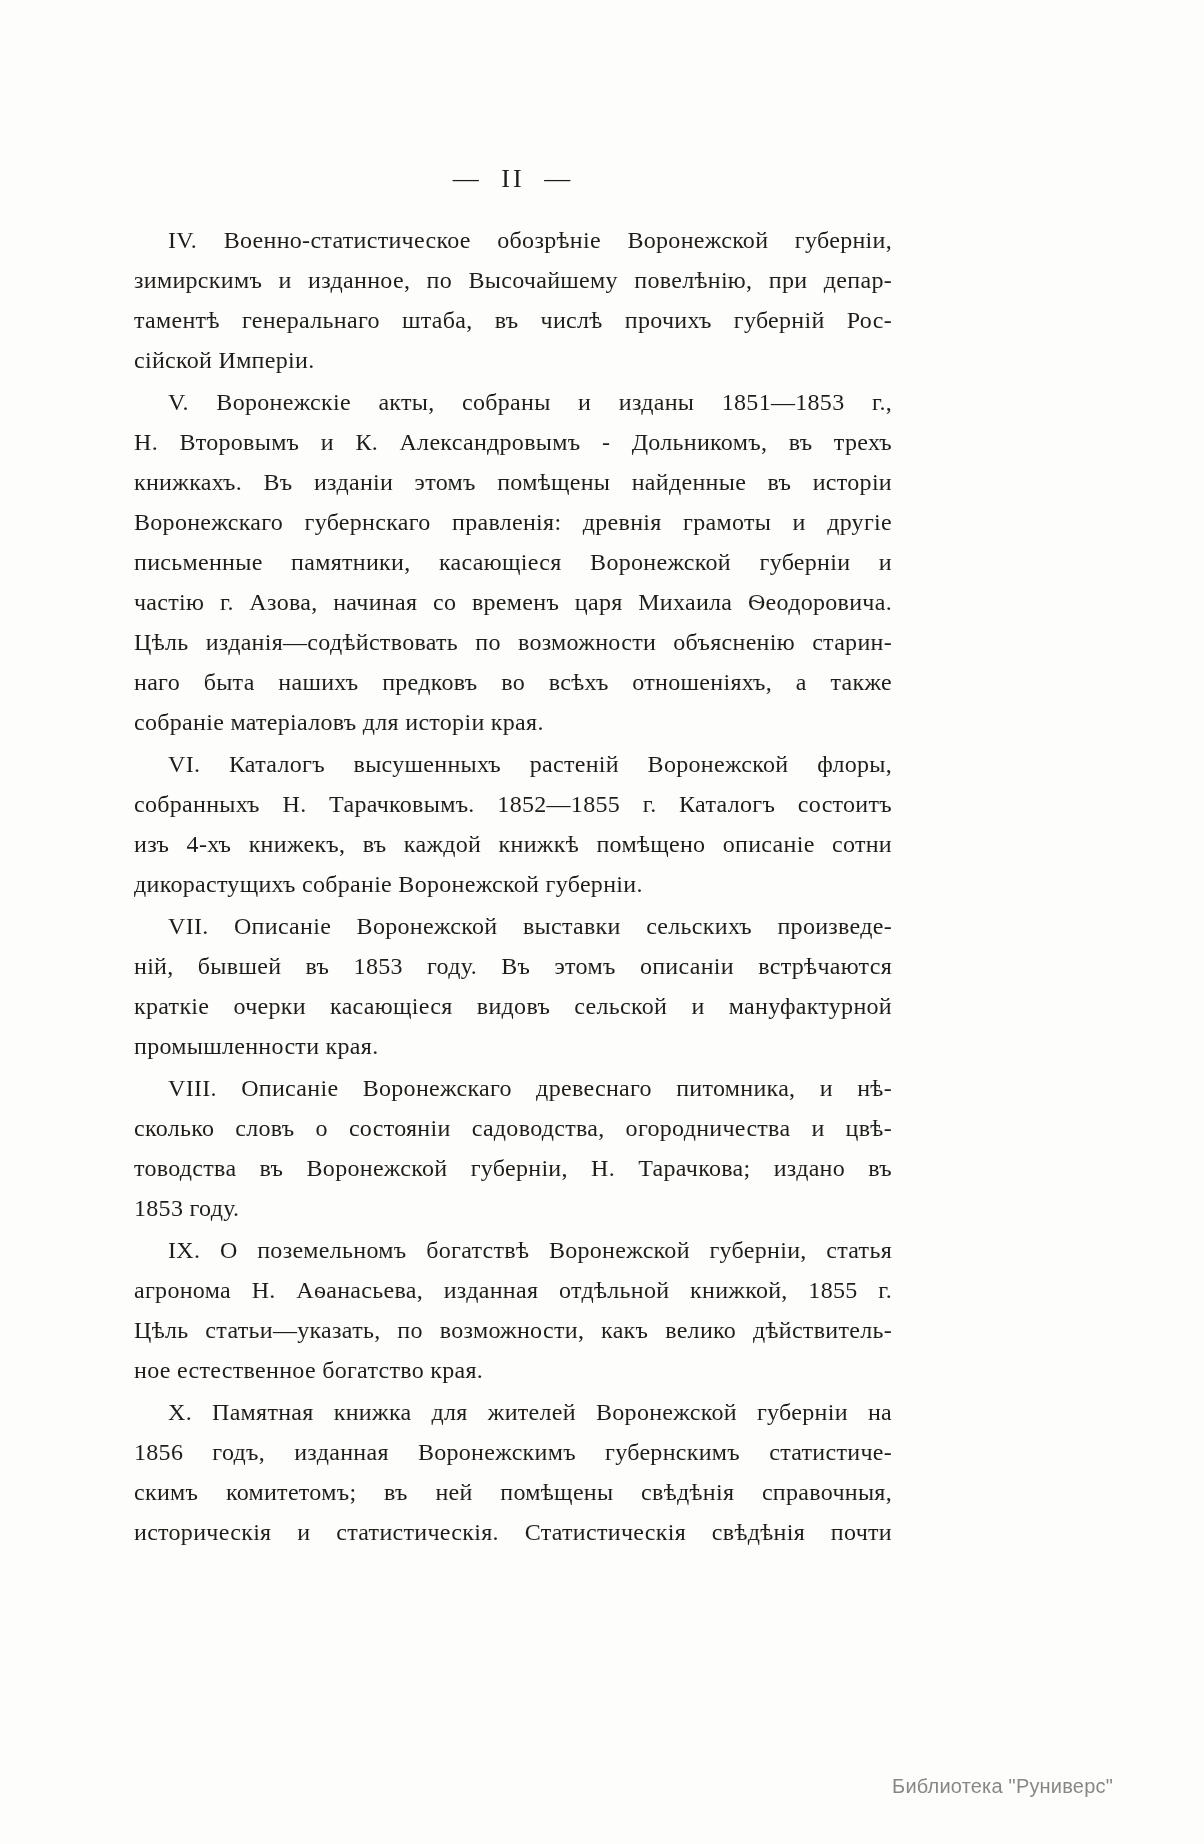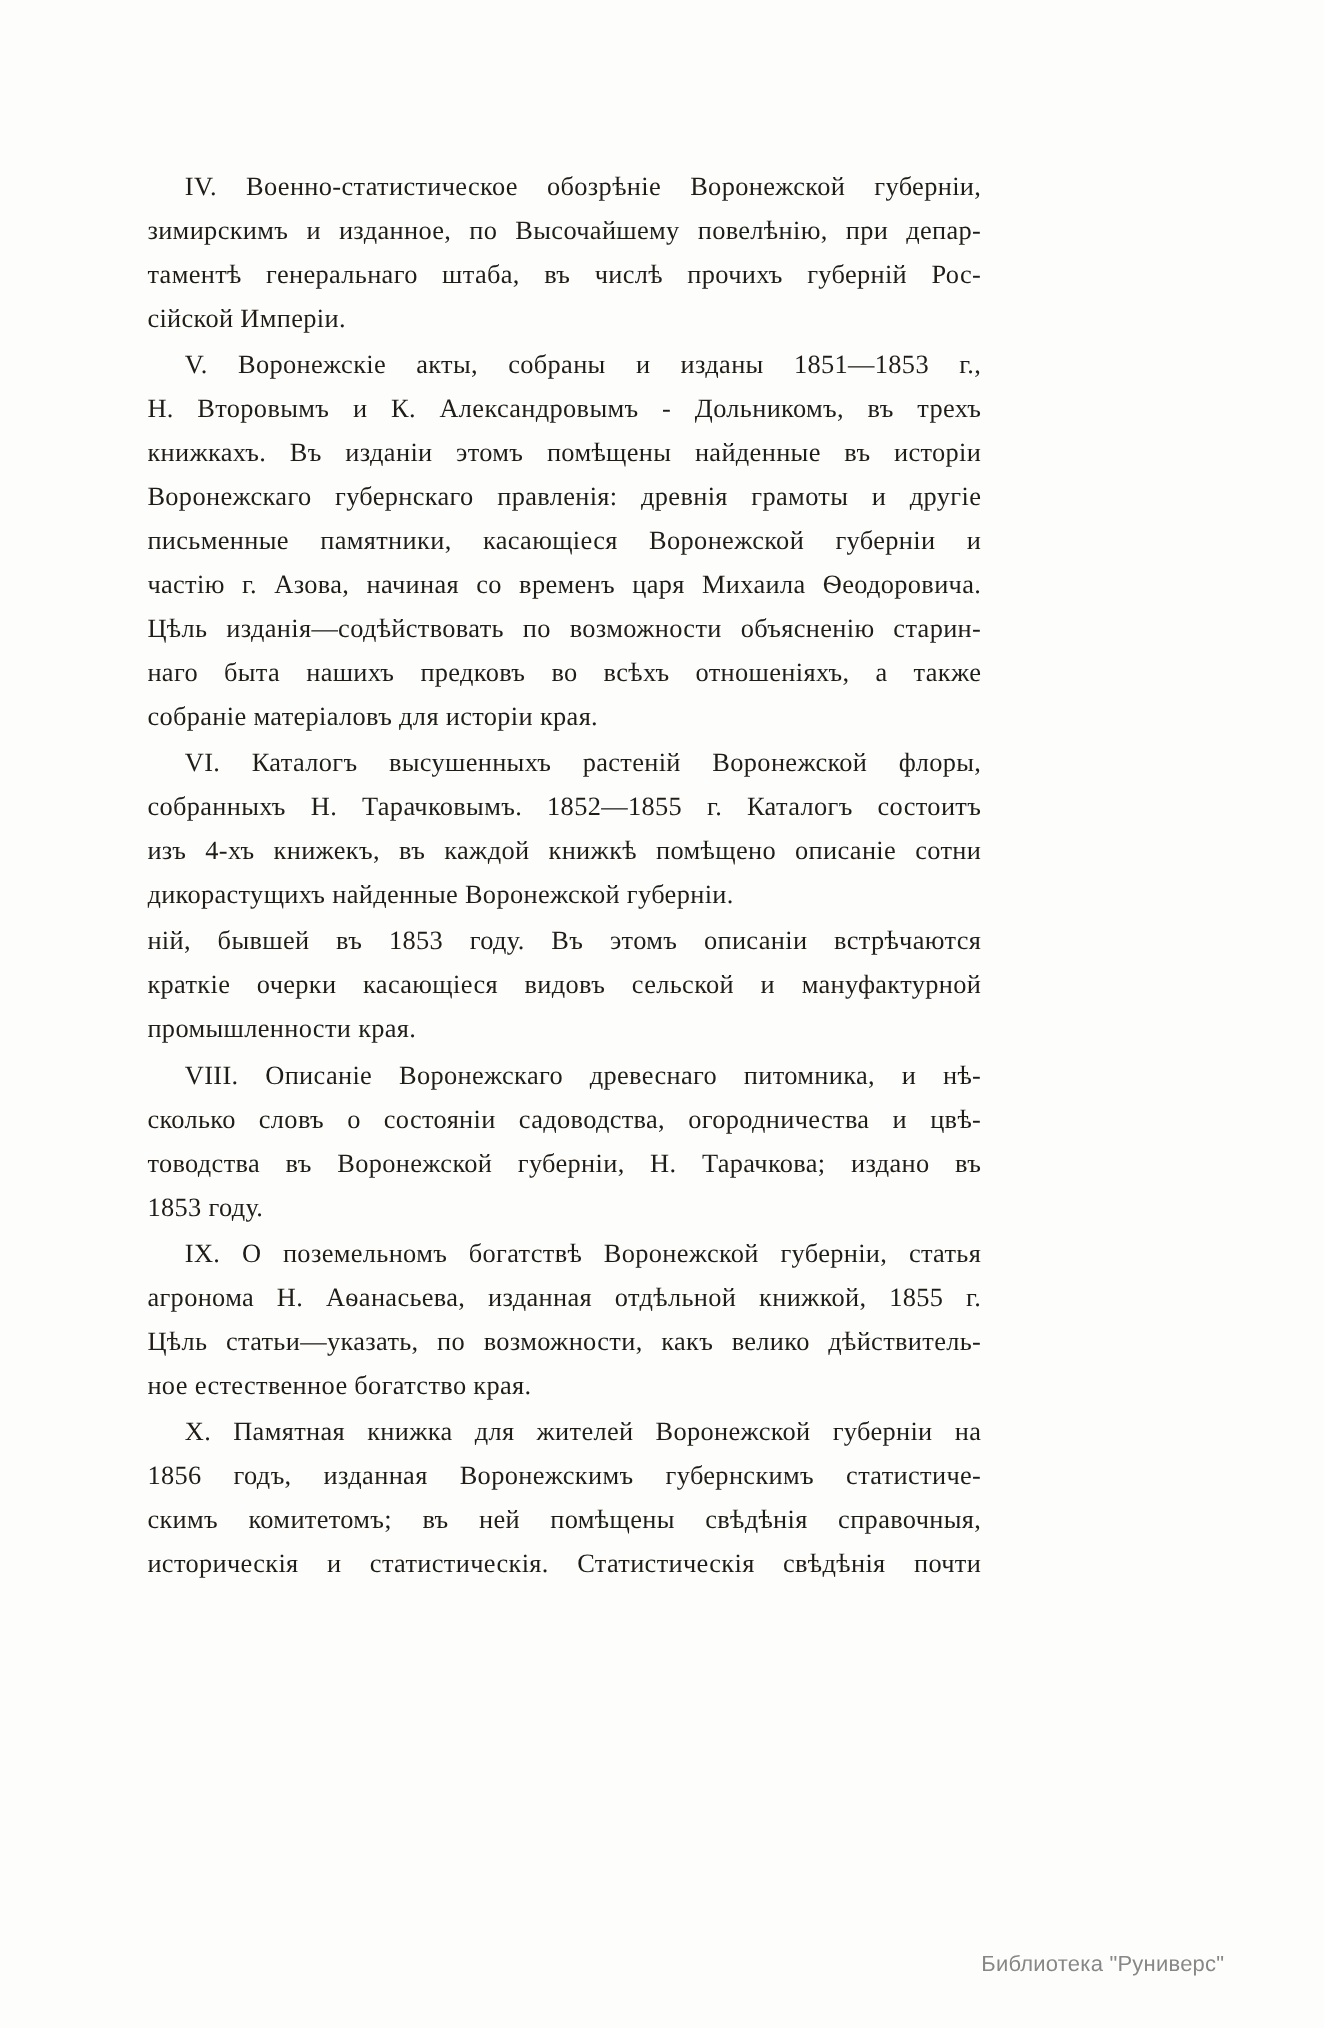--- a/index.html
+++ b/index.html
@@ -56,20 +56,21 @@
     font-size: 20px;
     color: #878787;
     letter-spacing: 0.2px;
   }
 </style>
 </head>
 <body>
 
 <div class="scan-page">
   <div class="page-text">
+    <div class="page-header">— II —</div>
     <div id="text-block">
         <div class="paragraph">
           <div class="line indent">IV. Военно-статистическое обозрѣніе Воронежской губерніи,</div>
           <div class="line">зимирскимъ и изданное, по Высочайшему повелѣнію, при депар-</div>
           <div class="line">таментѣ генеральнаго штаба, въ числѣ прочихъ губерній Рос-</div>
           <div class="line endline">сійской Имперіи.</div>
         </div>
         <div class="paragraph">
           <div class="line indent">V. Воронежскіе акты, собраны и изданы 1851—1853 г.,</div>
           <div class="line">Н. Второвымъ и К. Александровымъ - Дольникомъ, въ трехъ</div>
@@ -78,23 +79,24 @@
           <div class="line">письменные памятники, касающіеся Воронежской губерніи и</div>
           <div class="line">частію г. Азова, начиная со временъ царя Михаила Ѳеодоровича.</div>
           <div class="line">Цѣль изданія—содѣйствовать по возможности объясненію старин-</div>
           <div class="line">наго быта нашихъ предковъ во всѣхъ отношеніяхъ, а также</div>
           <div class="line endline">собраніе матеріаловъ для исторіи края.</div>
         </div>
         <div class="paragraph">
           <div class="line indent">VI. Каталогъ высушенныхъ растеній Воронежской флоры,</div>
           <div class="line">собранныхъ Н. Тарачковымъ. 1852—1855 г. Каталогъ состоитъ</div>
           <div class="line">изъ 4-хъ книжекъ, въ каждой книжкѣ помѣщено описаніе сотни</div>
-          <div class="line endline">дикорастущихъ найденные Воронежской губерніи.</div>
+          <div class="line endline">дикорастущихъ собраніе Воронежской губерніи.</div>
         </div>
         <div class="paragraph">
+          <div class="line indent">VII. Описаніе Воронежской выставки сельскихъ произведе-</div>
           <div class="line">ній, бывшей въ 1853 году. Въ этомъ описаніи встрѣчаются</div>
           <div class="line">краткіе очерки касающіеся видовъ сельской и мануфактурной</div>
           <div class="line endline">промышленности края.</div>
         </div>
         <div class="paragraph">
           <div class="line indent">VIII. Описаніе Воронежскаго древеснаго питомника, и нѣ-</div>
           <div class="line">сколько словъ о состояніи садоводства, огородничества и цвѣ-</div>
           <div class="line">товодства въ Воронежской губерніи, Н. Тарачкова; издано въ</div>
           <div class="line endline">1853 году.</div>
         </div>

